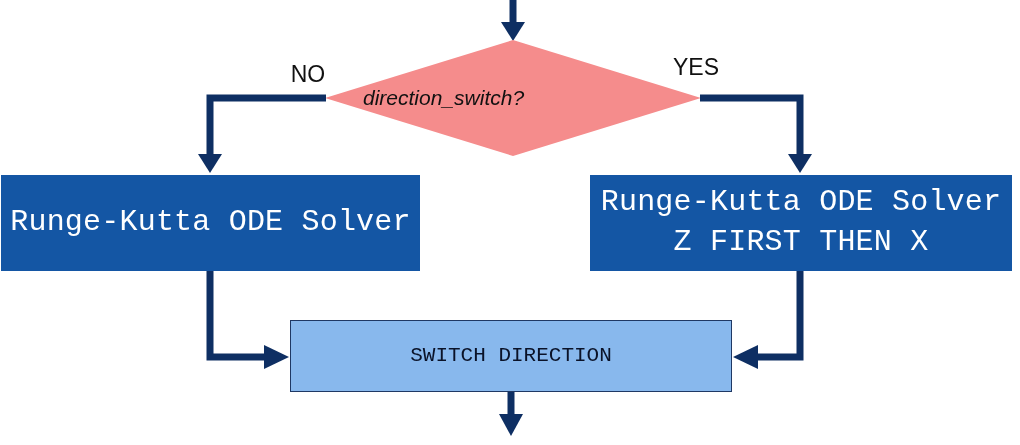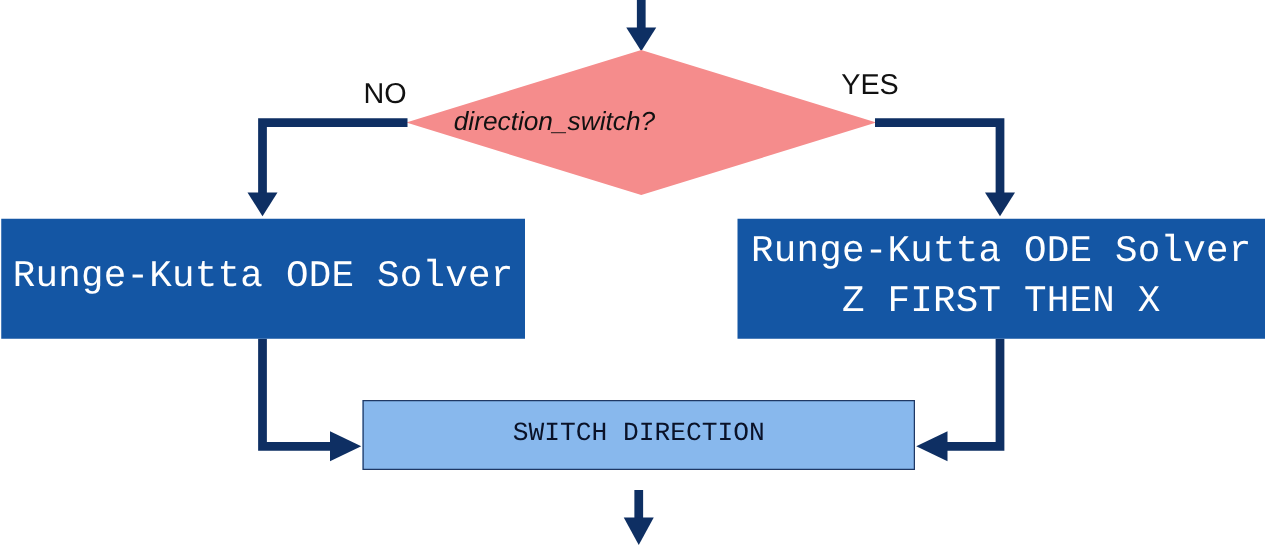--- a/index.html
+++ b/index.html
@@ -112,17 +112,17 @@
 
   <div class="node process" style="left:1px; top:175px; width:419px; height:96px;">
     <div>Runge-Kutta ODE Solver</div>
   </div>
 
   <div class="node process" style="left:590px; top:175px; width:422px; height:96px;">
     <div>Runge-Kutta ODE Solver</div>
     <div>Z FIRST THEN X</div>
   </div>
 
-  <div class="node switch-box" style="left:290px; top:320px; width:442px; height:56px;">
+  <div class="node switch-box" style="left:290px; top:320px; width:442px; height:72px;">
     <div>SWITCH DIRECTION</div>
   </div>
 
 </div>
 
 </body></html>

